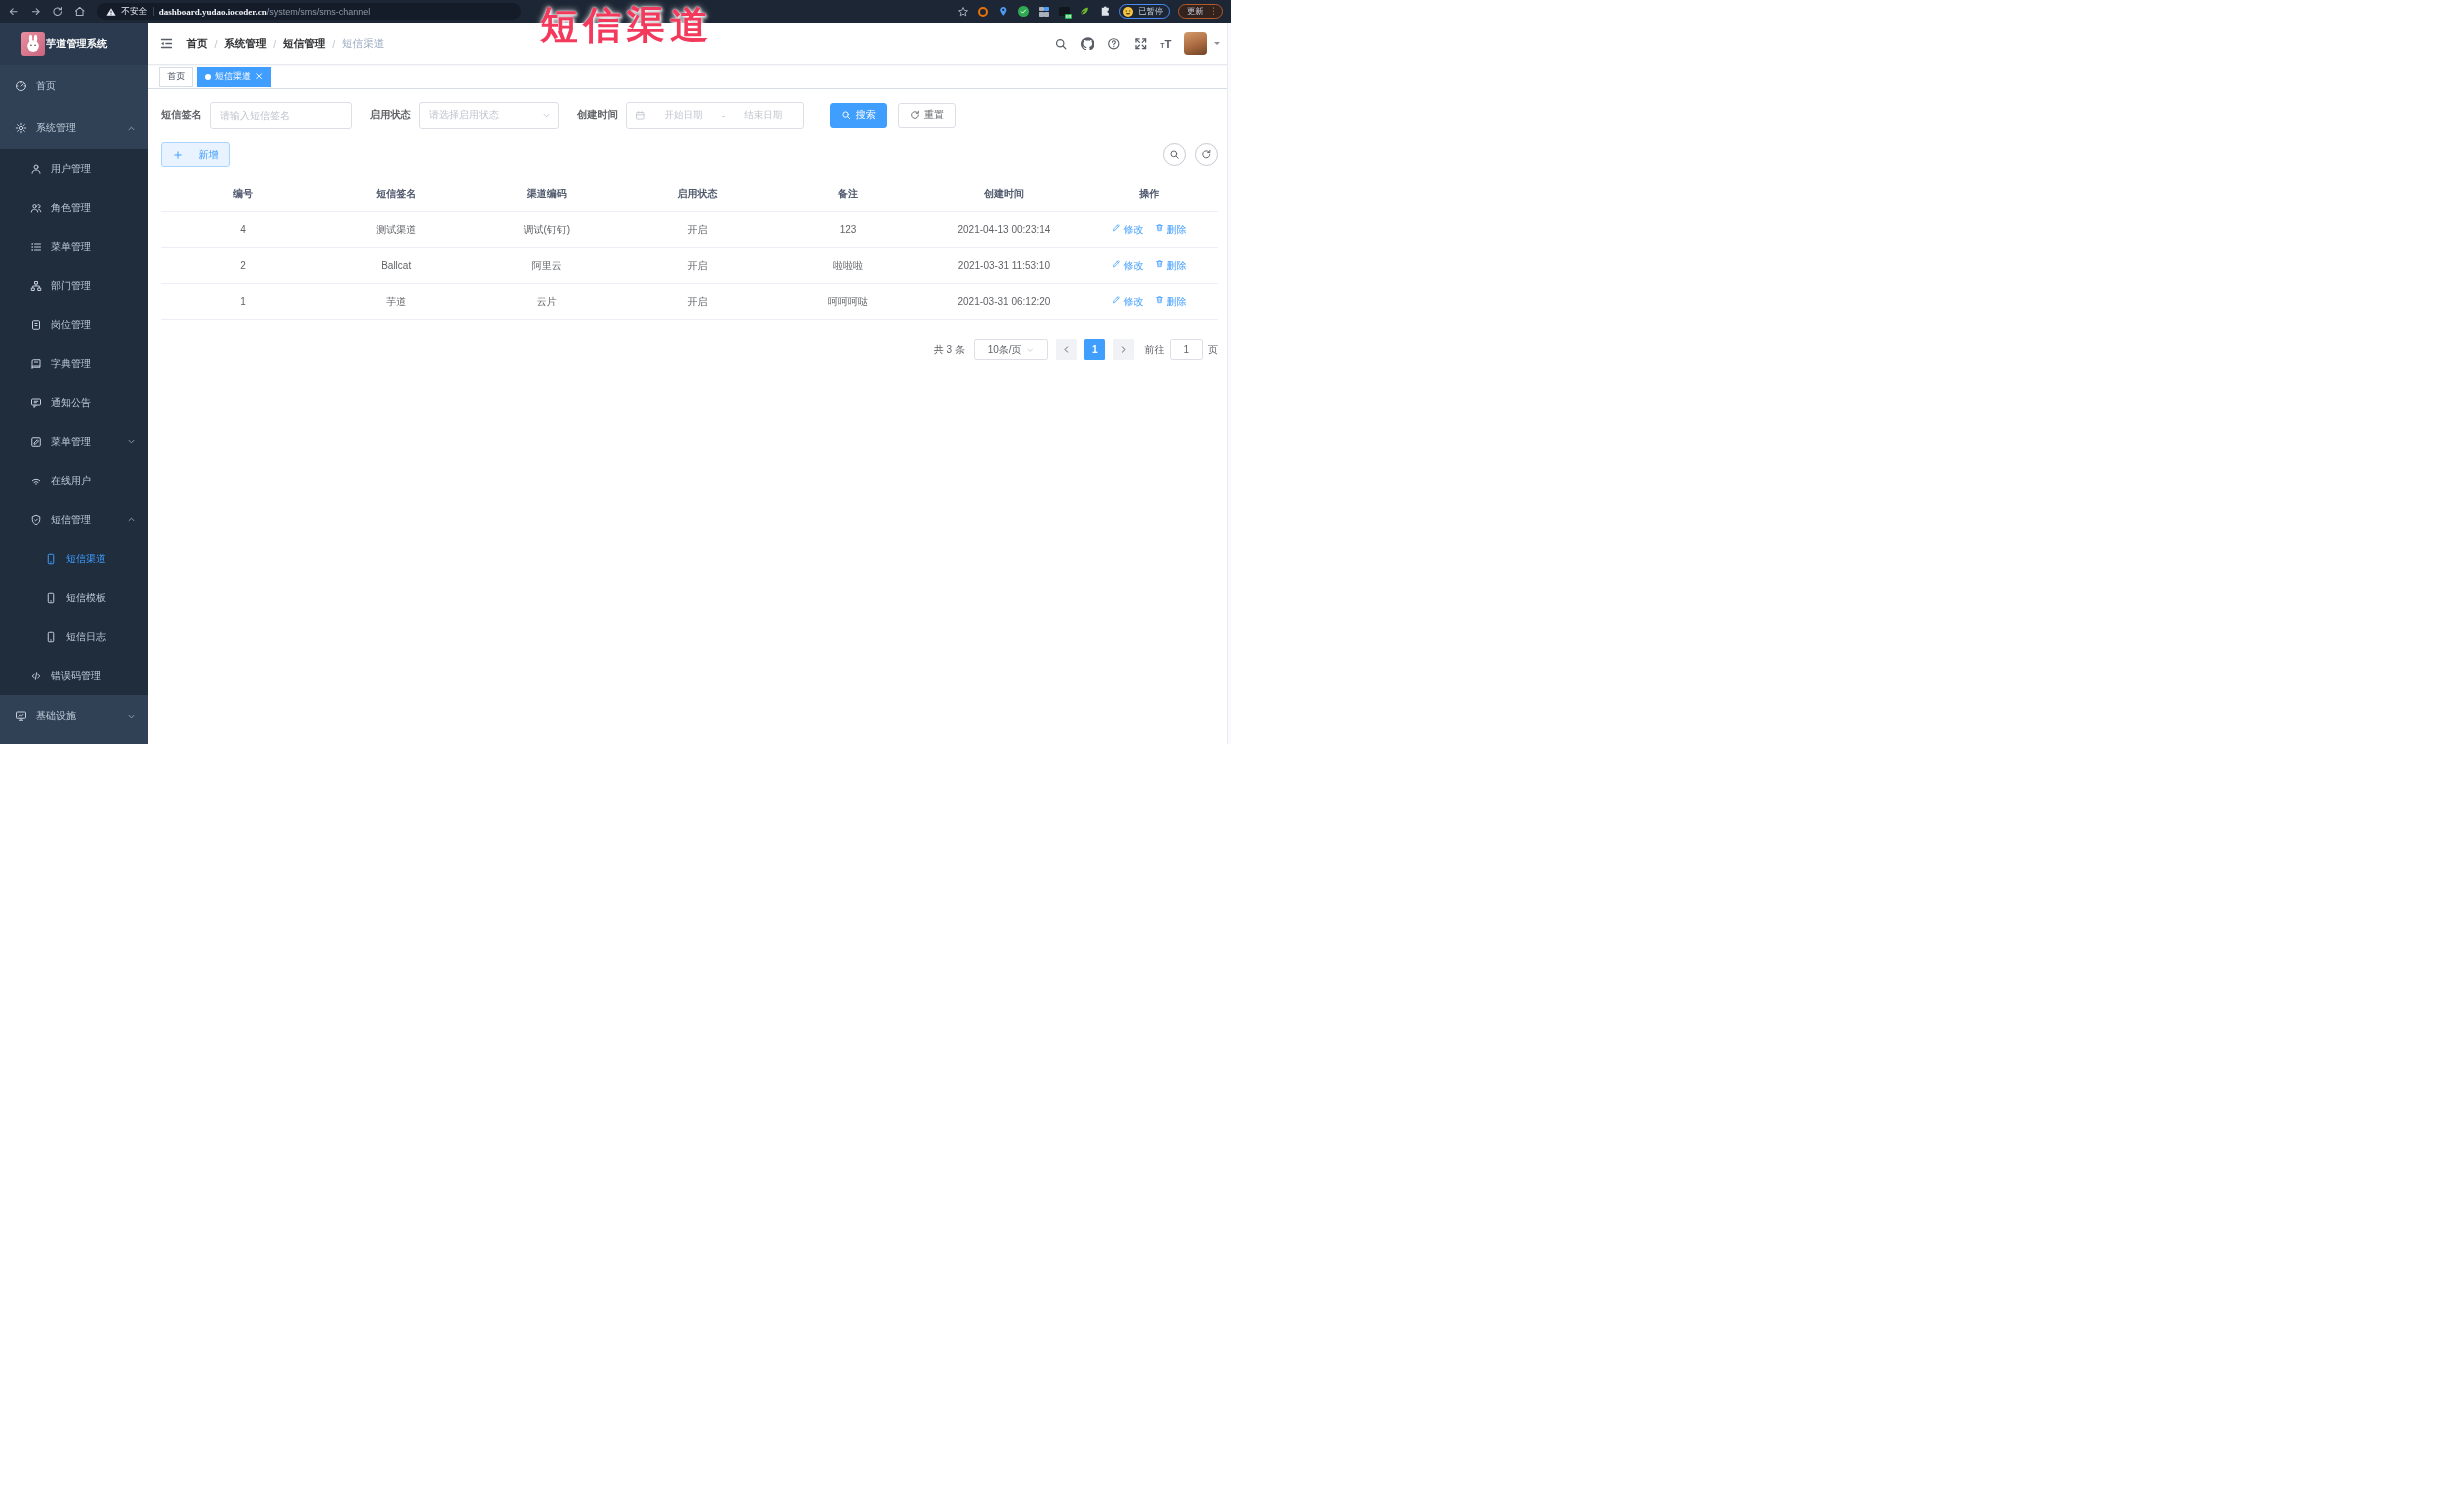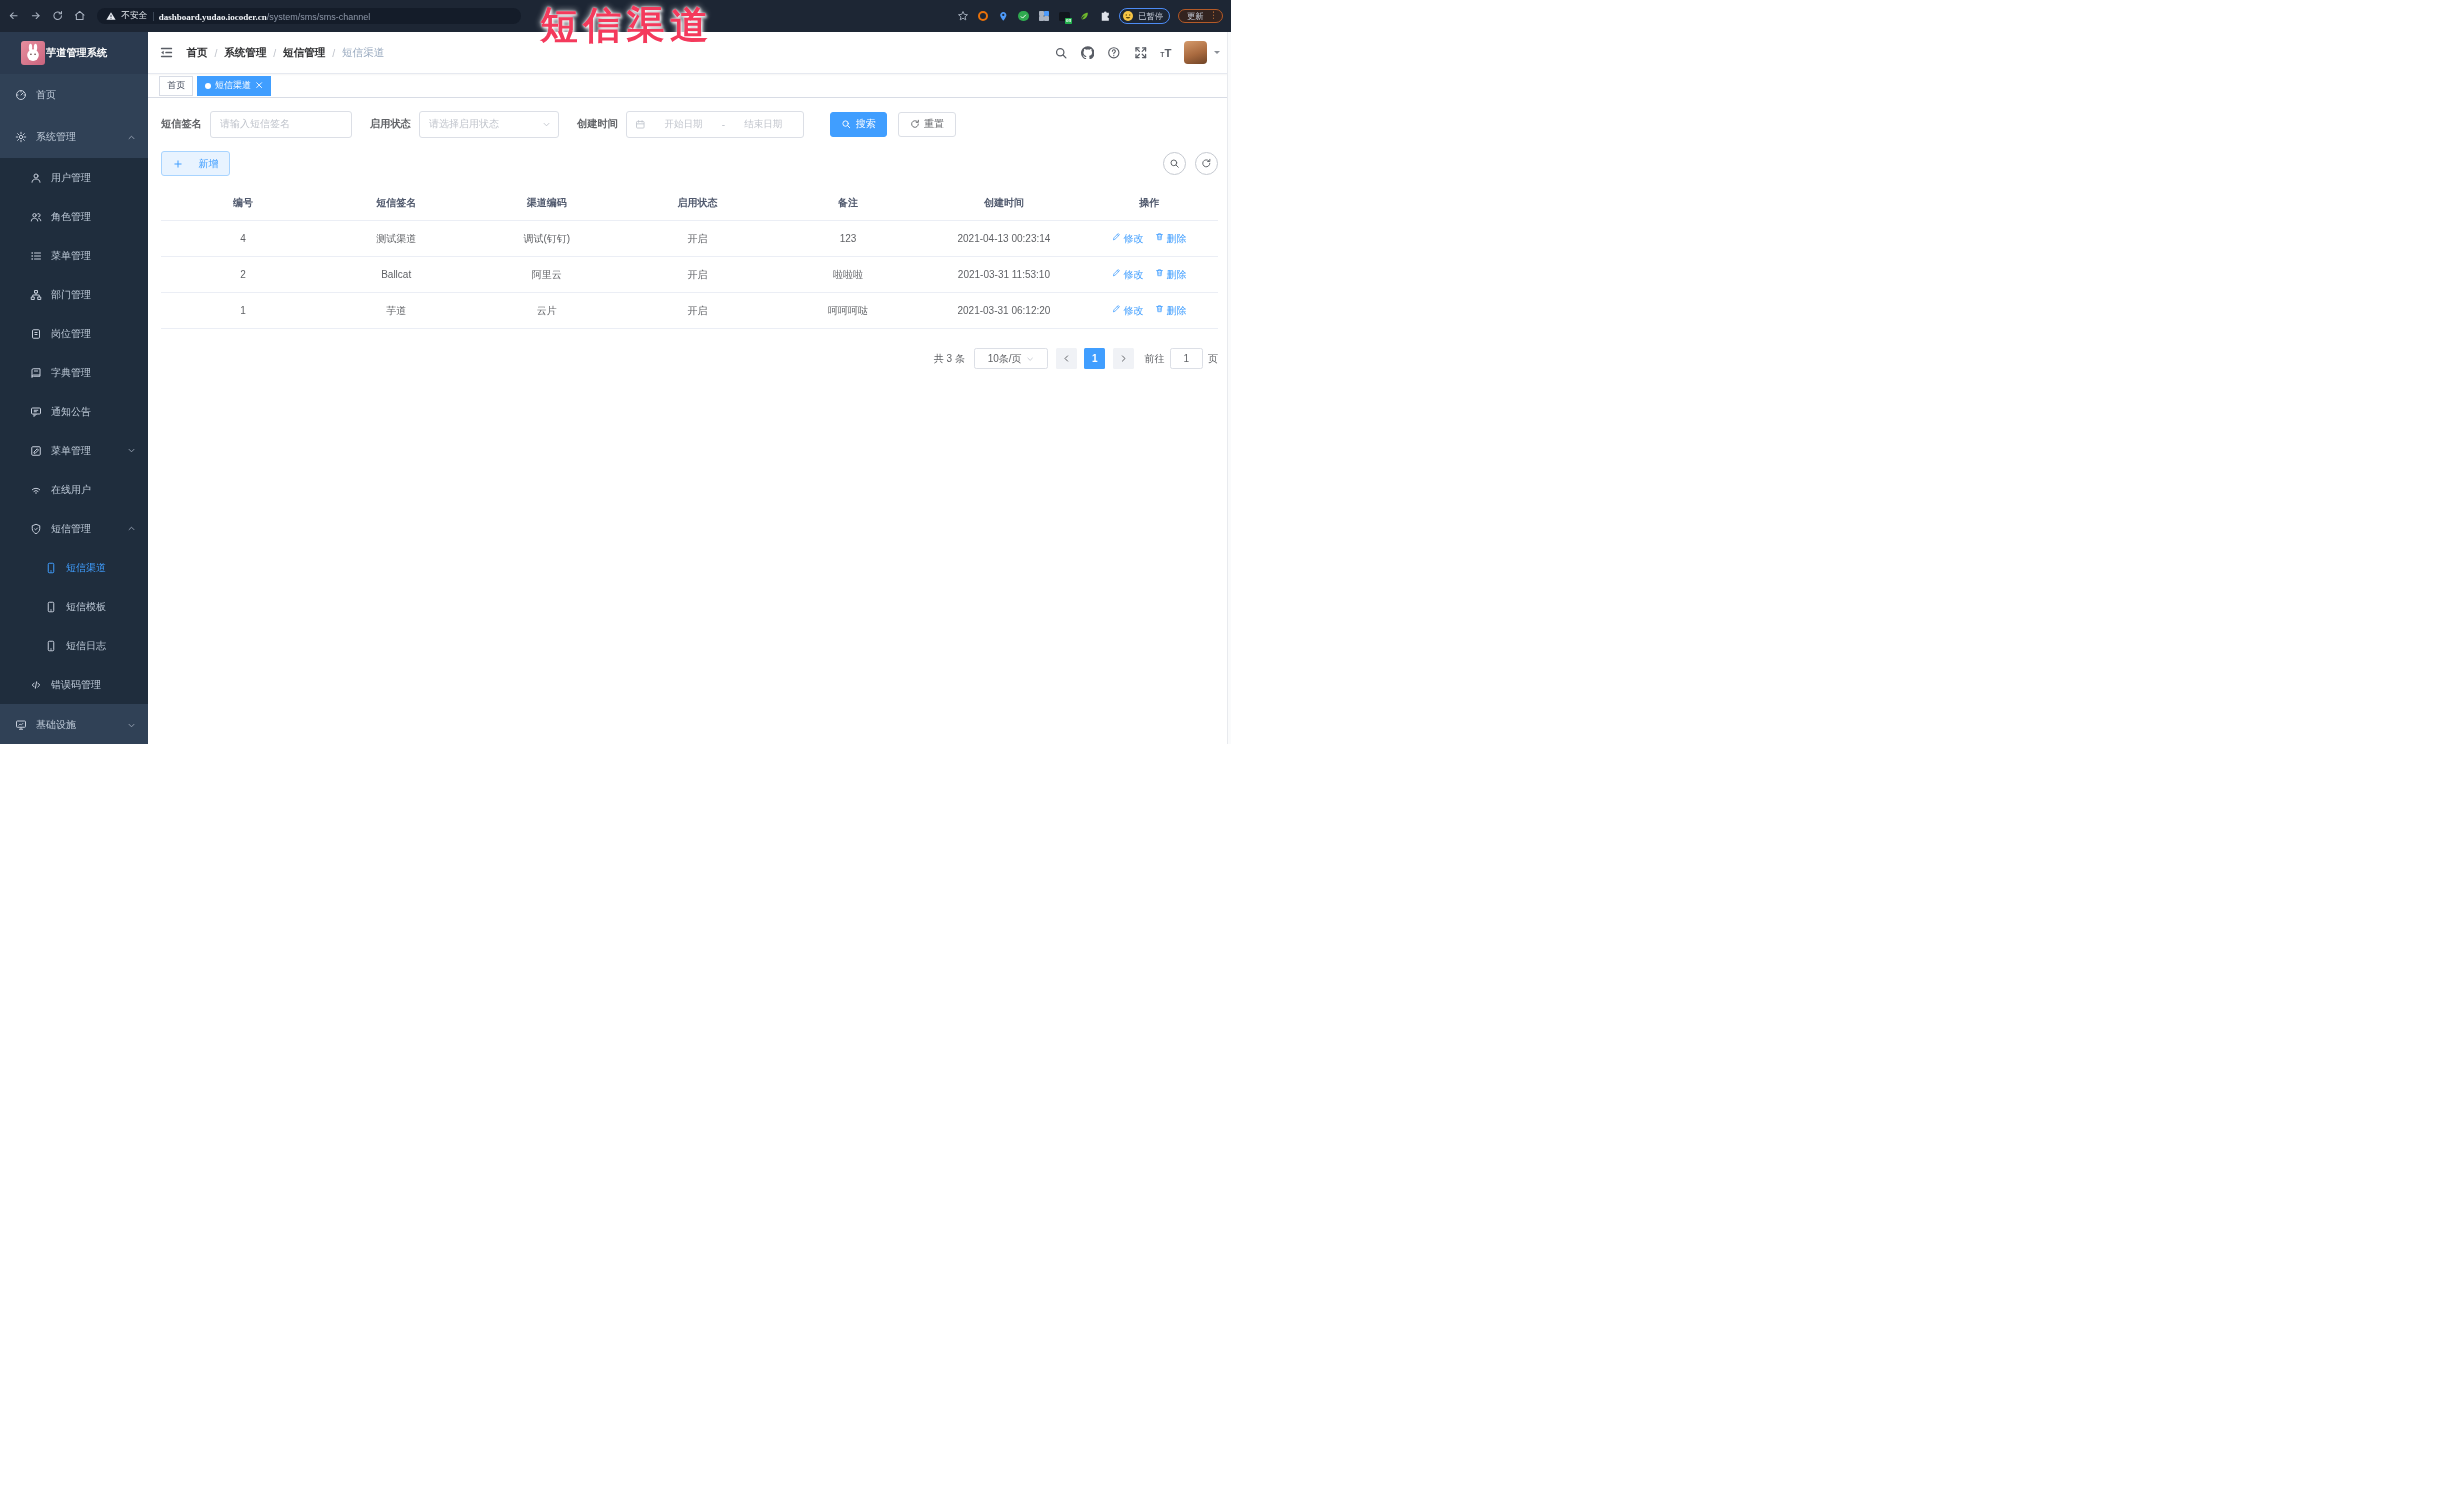--- a/index.html
+++ b/index.html
@@ -1,21 +1,21 @@
 <!DOCTYPE html>
 <html style="font-size:12px"><head>
 <meta charset="utf-8">
 <style>
   * { margin:0; padding:0; box-sizing:border-box; }
   html,body { width:1231px; height:744px; overflow:hidden; }
   body { font-family:"Liberation Sans", sans-serif; font-size:10px; color:#606266; background:#fff; position:relative; }
   svg.ic { width:12px; height:12px; display:inline-block; vertical-align:middle; flex:none; }
 
   
-  .browser-bar { height:32px; background:#1d2634; display:flex; align-items:center; padding:0 7.6px; gap:6px; position:relative; z-index:5; }
+  .browser-bar { height:23px; background:#1d2634; display:flex; align-items:center; padding:0 7.6px; gap:6px; position:relative; z-index:5; }
   .bnav { display:flex; gap:10.6px; align-items:center; color:#a9b2c0; }
   .bnav svg { width:11.4px; height:11.4px; }
   .url-pill { flex:1; max-width:424px; height:16.7px; margin-left:6px; background:#141c29; border-radius:8.3px; display:flex; align-items:center; padding:0 9px; gap:5.3px; color:#cdd5e0; }
   .url-pill .warn { color:#e9edf3; width:10px; height:10px; }
   .sec-label { color:#e9edf3; font-size:8.7px; }
   .pill-div { width:0.8px; height:9px; background:#3a4554; }
   .url-host { color:#f2f5f9; font-size:9px; font-weight:bold;font-family:Liberation Serif, serif; }
   .url-path { color:#8d97a8; font-size:9px; }
   .browser-right { margin-left:auto; display:flex; align-items:center; gap:8.3px; }
   .bicon { width:12px; height:12px; display:flex; align-items:center; justify-content:center; color:#9aa4b2; font-size:10.6px; }
@@ -75,21 +75,21 @@
   .tag { height:20px; display:flex; align-items:center; gap:3.8px; border:0.8px solid #d8dce5; background:#fff; color:#495060; font-size:9px; padding:0 6.8px; cursor:pointer; }
   .tag.active { background:#409eff; border-color:#409eff; color:#fff; }
   .tag .dot { width:6px; height:6px; border-radius:50%; background:#fff; }
   .tag .x { width:8.3px; height:8.3px; }
 
   
   .content { flex:1; padding:13px; background:#fff; position:relative; }
   .filter-row { display:flex; align-items:center; height:26.5px; margin-bottom:13.6px; }
   .flabel { font-weight:bold; color:#606266; font-size:10.2px; margin-right:8.3px; white-space:nowrap; }
   .fitem { margin-right:18px; display:flex; align-items:center; }
-  .tin { height:26.5px; border:0.8px solid #dcdfe6; border-radius:3px; padding:0 9px; font-size:10px; color:#606266; font-family:Liberation Mono, monospace; outline:none; }
+  .tin { height:26.5px; border:0.8px solid #dcdfe6; border-radius:3px; padding:0 9px; font-size:10px; color:#606266; font-family:Liberation Serif, serif; outline:none; }
   .tin::placeholder { color:#c0c4cc; }
   .sel { width:140px; height:26.5px; border:0.8px solid #dcdfe6; border-radius:3px; display:flex; align-items:center; padding:0 7.6px 0 9px; color:#c0c4cc; position:relative; cursor:pointer; }
   .sel .cd { margin-left:auto; width:9px; height:9px; color:#c0c4cc; }
   .drange { width:178px; height:26.5px; border:0.8px solid #dcdfe6; border-radius:3px; display:flex; align-items:center; padding:0 7.6px; gap:6px; color:#c0c4cc; }
   .drange .ph { flex:1; text-align:center; font-size:9.5px; }
   .drange .sep { color:#c0c4cc; }
   .drange svg { width:10.6px; height:10.6px; color:#c0c4cc; }
   .btn { height:25px; border-radius:3px; display:inline-flex; align-items:center; gap:4.5px; padding:0 10.6px; font-size:10px; cursor:pointer; border:0.8px solid #dcdfe6; background:#fff; color:#606266; }
   .btn svg { width:10px; height:10px; }
   .btn.primary { background:#409eff; border-color:#409eff; color:#fff; margin-left:7.6px; }

